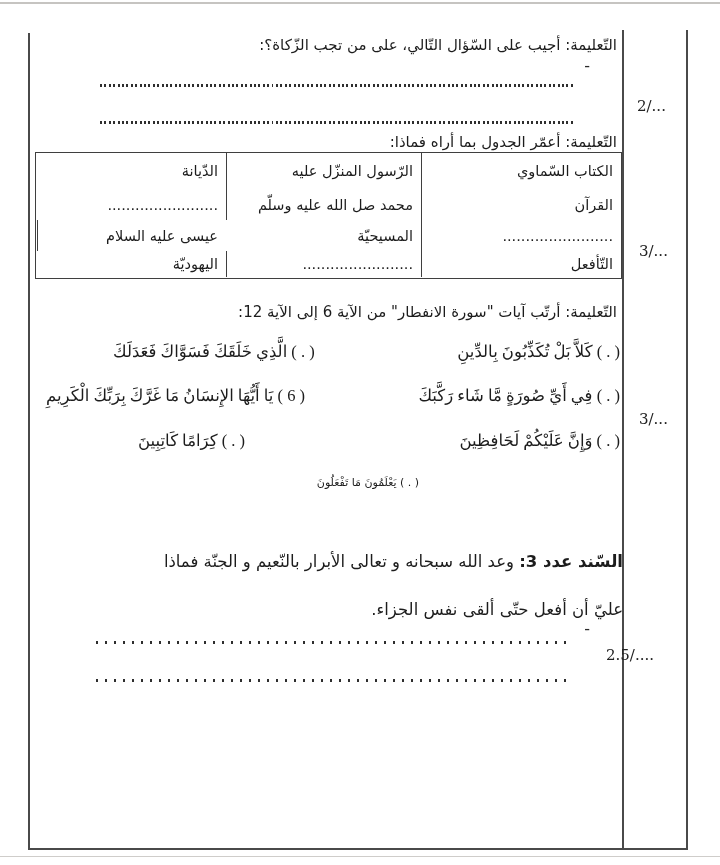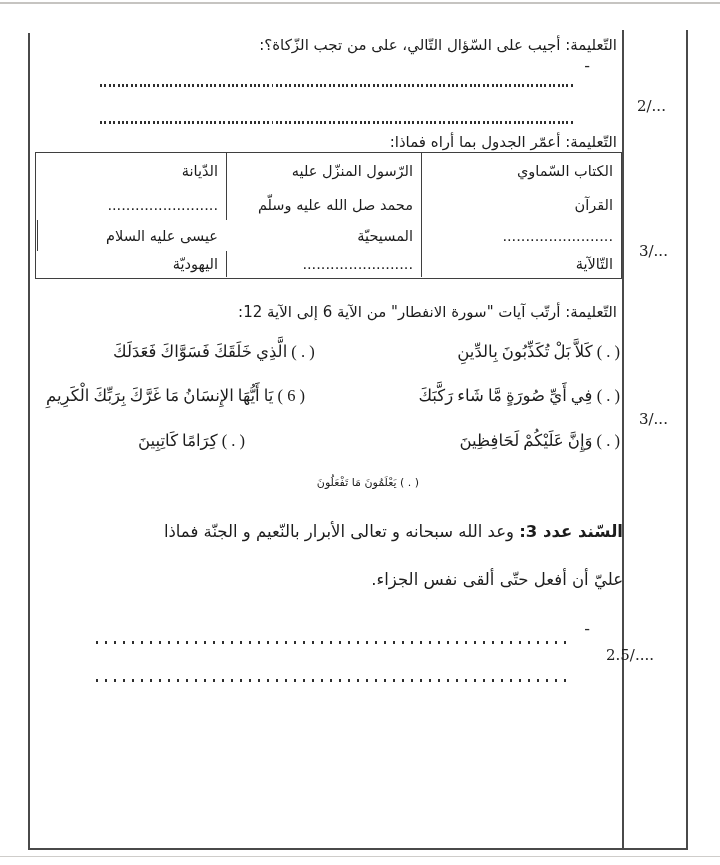--- a/index.html
+++ b/index.html
@@ -66,21 +66,21 @@
   #vrow1{top:337px;padding:0 3px 0 85px;}
   #vrow2{top:381px;padding:0 3px 0 18px;}
   #vrow3{top:426px;padding:0 3px 0 110px;}
   #vrow4{
     position:absolute;top:468px;right:160px;width:190px;text-align:center;
     font-size:11px;line-height:30px;white-space:nowrap;
   }
 
   
   #sanad{
-    position:absolute;top:508px;right:0;width:501px;padding-left:36px;
+    position:absolute;top:538px;right:0;width:501px;padding-left:36px;
     box-sizing:border-box;font-size:16.5px;line-height:48px;margin:0;
     text-align:right;
   }
   #sanad b{font-weight:bold;}
 </style>
 </head>
 <body>
 
 <div id="top-edge"></div>
 <div id="frame-left" class="vline"></div>
@@ -108,21 +108,21 @@
     <div class="cell">الدّيانة</div>
 
     <div class="cell sep">القرآن</div>
     <div class="cell sep">محمد صل الله عليه وسلّم</div>
     <div class="cell">........................</div>
 
     <div class="cell sep">........................</div>
     <div class="cell">المسيحيّة</div>
     <div class="cell sep">عيسى عليه السلام</div>
 
-    <div class="cell sep">التّالآية</div>
+    <div class="cell sep">التّأفعل</div>
     <div class="cell sep">........................</div>
     <div class="cell">اليهوديّة</div>
   </div>
 
   <div class="instr" id="instr3">التّعليمة:  أرتّب آيات "سورة الانفطار" من الآية 6 إلى الآية 12:</div>
   <div class="vrow" id="vrow1">
     <span>( . ) كَلاَّ بَلْ تُكَذِّبُونَ بِالدِّينِ</span>
     <span>( . ) الَّذِي خَلَقَكَ فَسَوَّاكَ فَعَدَلَكَ</span>
   </div>
   <div class="vrow" id="vrow2">

